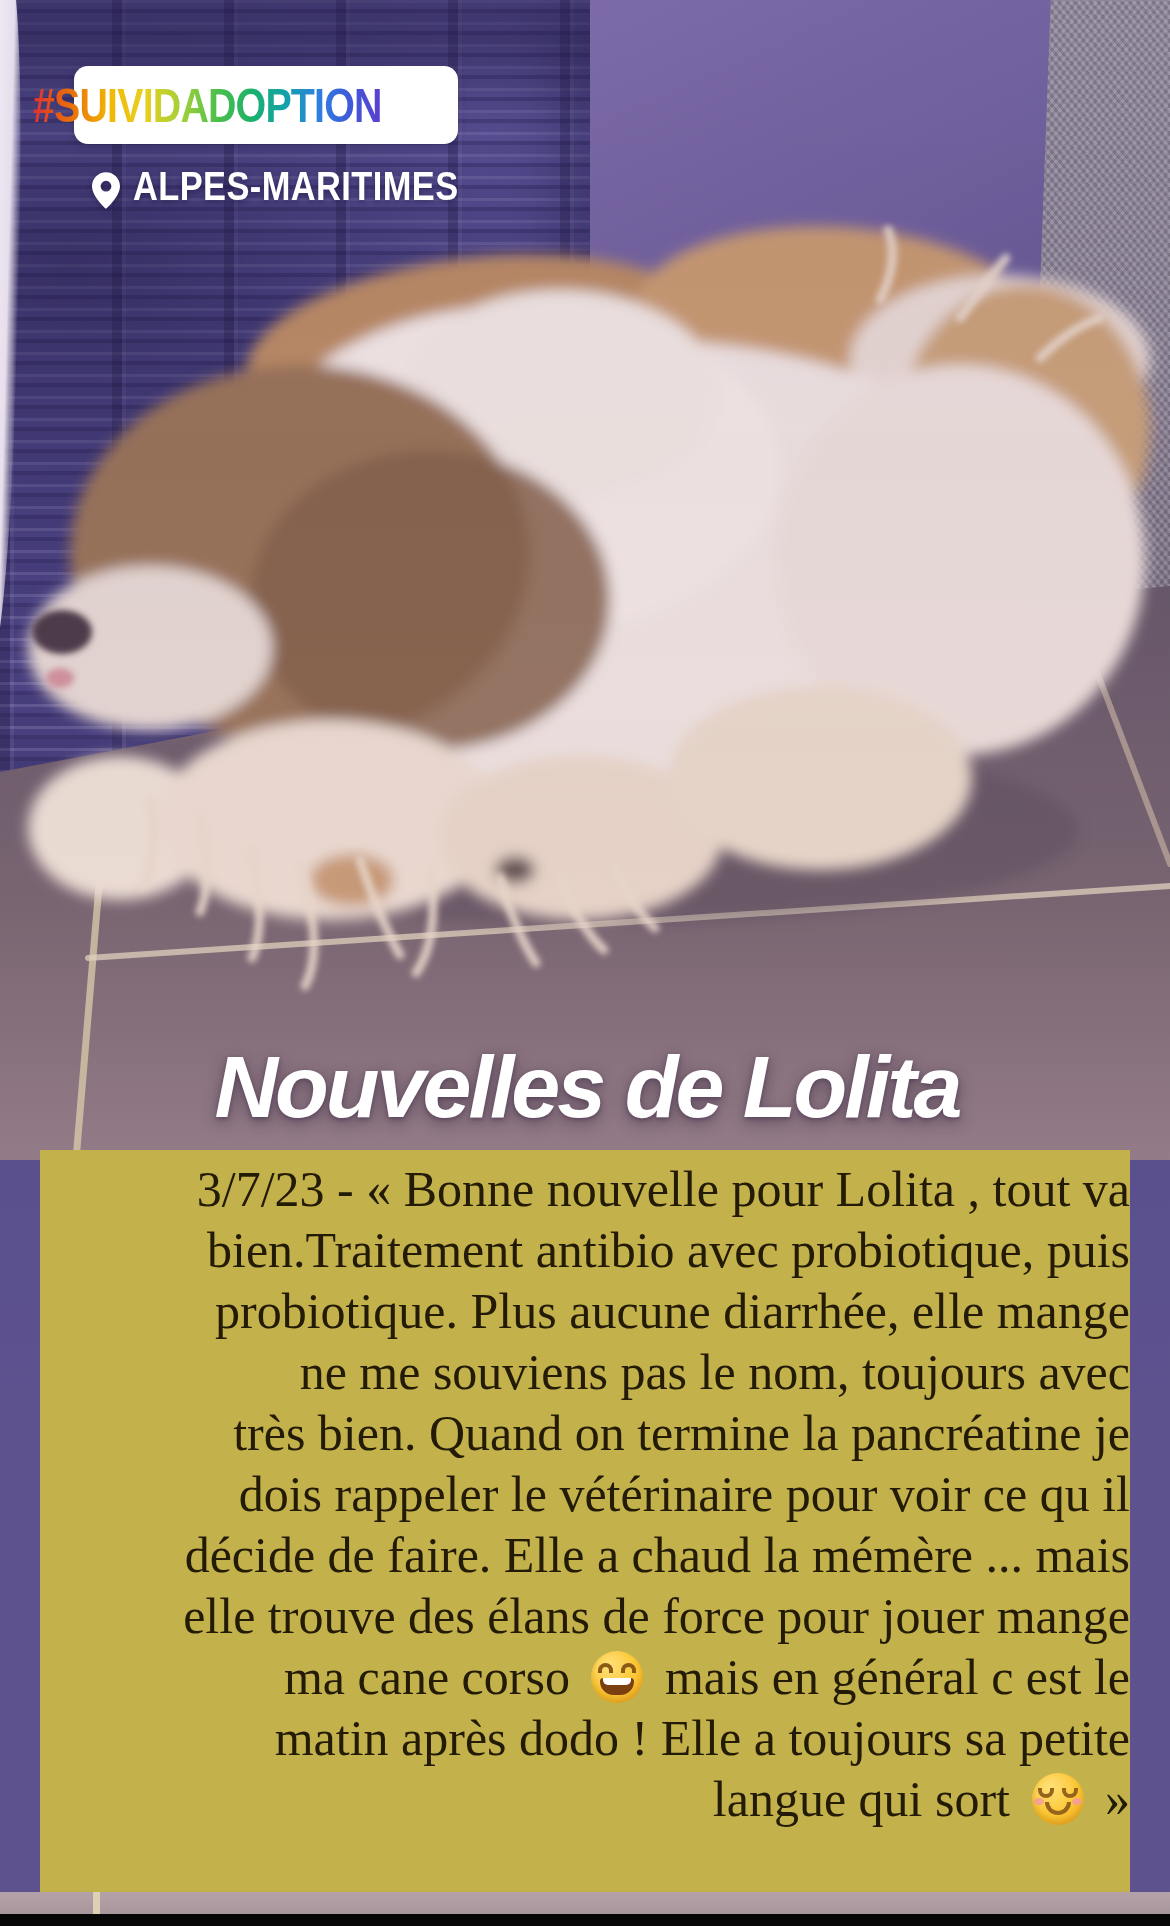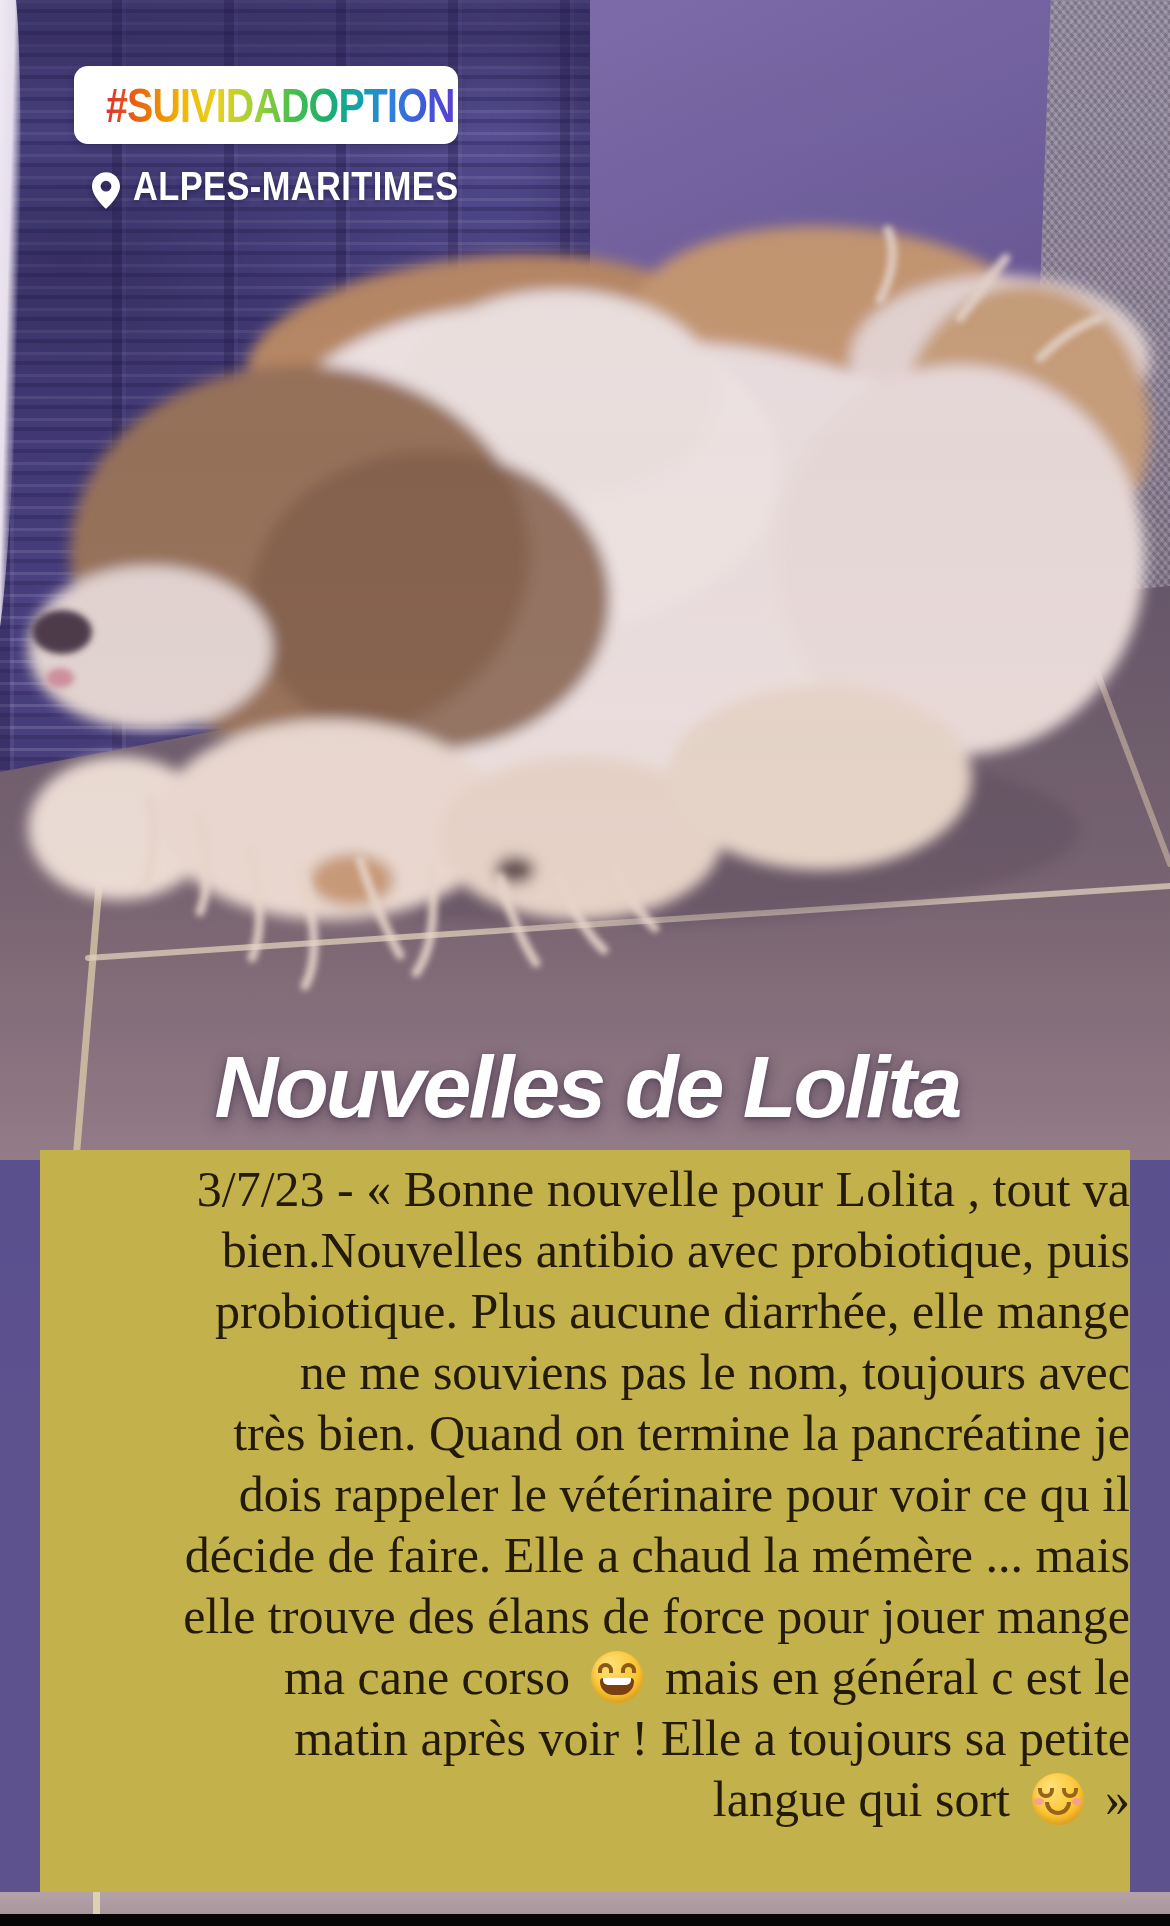--- a/index.html
+++ b/index.html
@@ -39,21 +39,21 @@
     border-radius:0 55% 55% 0 / 0 46% 46% 0;transform:rotate(1.5deg);
   }
   .photo::after{
     content:"";position:absolute;inset:0;pointer-events:none;
     background:linear-gradient(180deg, rgba(120,90,170,.10) 0%, rgba(235,185,195,.12) 75%);
   }
   
   .hashtag-sticker{
     position:absolute;left:74px;top:66px;width:384px;height:78px;
     background:#ffffff;border-radius:14px;box-shadow:0 3px 8px rgba(10,10,40,.18);
-    display:flex;align-items:center;cursor:pointer;
+    display:flex;align-items:center;cursor:pointer;justify-content:flex-end;
   }
   .hashtag-text{
     display:inline-block;margin-left:32px;font-size:48px;font-weight:bold;letter-spacing:-1px;
     transform:scaleX(.82);transform-origin:left center;white-space:nowrap;
     background:linear-gradient(90deg,#e03131 0%,#e8710a 11%,#f2b705 22%,#e8d020 32%,#9fd03a 43%,#4cbf4b 53%,#1bb06c 63%,#12a3a8 72%,#2f7fe0 82%,#4059d8 91%,#5b3fd0 100%);
     -webkit-background-clip:text;background-clip:text;color:transparent;
   }
   
   .location-tag{
     position:absolute;left:92px;top:164px;display:flex;align-items:flex-end;gap:13px;cursor:pointer;
@@ -191,27 +191,27 @@
     <svg width="28" height="37" viewBox="0 0 26 34">
       <path fill="#ffffff" d="M13 0C5.8 0 0 5.8 0 13c0 9.8 13 21 13 21s13-11.2 13-21C26 5.8 20.2 0 13 0zm0 18a5 5 0 1 1 0-10 5 5 0 0 1 0 10z"></path>
     </svg>
     <span class="location-label">ALPES-MARITIMES</span>
   </div>
 
   <h1 class="title">Nouvelles de Lolita</h1>
 
   <div class="textbox">
       <div class="textline">3/7/23 - «   Bonne nouvelle pour Lolita , tout va</div>
-      <div class="textline">bien.Nouvelles antibio avec probiotique, puis</div>
+      <div class="textline">bien.Traitement antibio avec probiotique, puis</div>
       <div class="textline">probiotique. Plus aucune diarrhée, elle mange</div>
       <div class="textline">ne me souviens pas le nom, toujours avec</div>
       <div class="textline">très bien. Quand on termine la pancréatine je</div>
       <div class="textline">dois rappeler le vétérinaire pour voir ce qu il</div>
       <div class="textline">décide de faire. Elle a chaud la mémère ... mais</div>
       <div class="textline">elle trouve des élans de force pour jouer mange</div>
       <div class="textline">ma cane corso <span class="emoji grin"><i class="eye l"></i><i class="eye r"></i><i class="mouth"></i></span> mais en général c est le</div>
-      <div class="textline">matin après voir ! Elle a toujours sa petite</div>
+      <div class="textline">matin après dodo ! Elle a toujours sa petite</div>
       <div class="textline">langue qui sort <span class="emoji blush"><i class="eye l"></i><i class="eye r"></i><i class="mouth"></i><i class="cheek l"></i><i class="cheek r"></i></span> »</div>
     </div>
 
   <div class="bottom-strip"></div>
   <div class="bottom-bar"></div>
 </div>
 
 </body></html>

